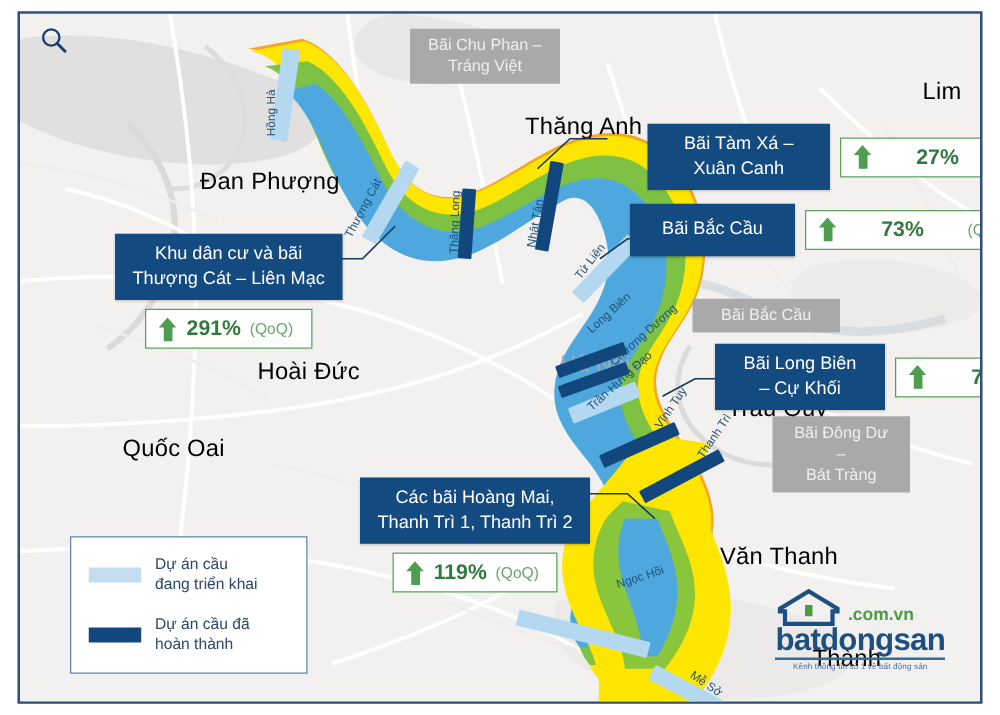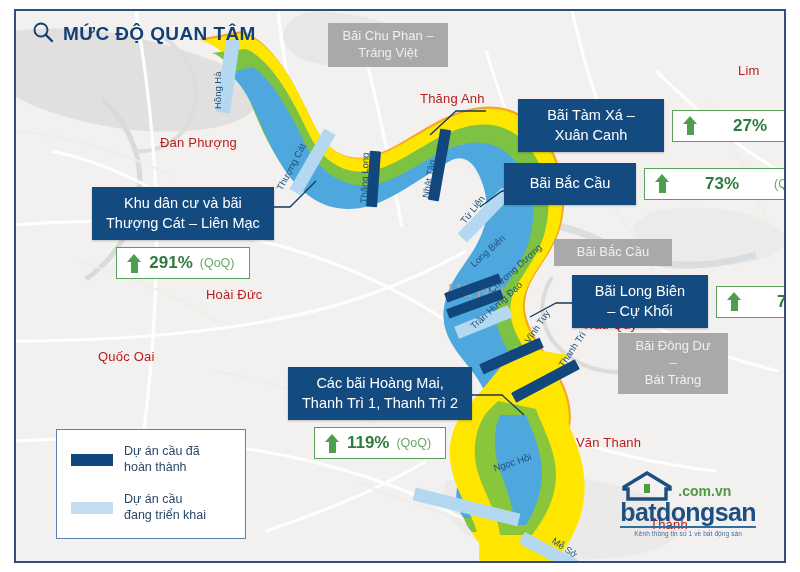--- a/index.html
+++ b/index.html
@@ -19,22 +19,22 @@
     left: 14px; top: 9px;
     width: 772px; height: 554px;
     border: 2px solid #2f4f7a;
     background: #f2f1ef;
     overflow: hidden;
   }
   
   .map-bg { position: absolute; inset: 0; background: #f2f1f0; }
   .place {
     position: absolute;
-    color: #b91c1c;
-    font-size: 13px;
+    color: #000000;
+    font-size: 19px;
     letter-spacing: .2px;
     white-space: nowrap;
     font-family: "Liberation Sans", sans-serif;
   }
   .place.big { font-size: 18px; color: #a9a8a6; }
 
   
   .bridge {
     position: absolute;
     border-radius: 1px;
@@ -381,21 +381,20 @@
     <div class="gtag" style="left:602px; top:322px; width:110px;">Bãi Đông Dư –
 Bát Tràng</div>
 
     <div class="header">
       <span>
         <svg width="22" height="22" viewBox="0 0 22 22">
           <circle cx="9" cy="9" r="6.5" fill="none" stroke="#143f73" stroke-width="1.9"></circle>
           <line x1="13.6" y1="13.6" x2="20" y2="20" stroke="#143f73" stroke-width="2.4" stroke-linecap="round"></line>
         </svg>
       </span>
-      <span class="title">MỨC ĐỘ QUAN TÂM</span>
     </div>
 
     <div class="callout" style="left:76px; top:176px;">
       <div class="box">Khu dân cư và bãi
 Thượng Cát – Liên Mạc</div>
       <div style="text-align:center;">
         <div class="stat">
           <span class="arrow-up"></span>
           <span class="pct">291%</span>
           <span class="qoq">(QoQ)</span>
@@ -425,42 +424,42 @@
     <div class="callout inline" style="left:556px; top:264px;">
       <div class="box" style="width:136px;">Bãi Long Biên
 – Cự Khối</div>
       <div class="stat">
         <span class="arrow-up"></span>
         <span class="pct">75%</span>
         <span class="qoq">(QoQ)</span>
       </div>
     </div>
 
-    <div class="callout" style="left:272px; top:356px;">
+    <div class="callout" style="left:272px; top:371px;">
       <div class="box">Các bãi Hoàng Mai,
 Thanh Trì 1, Thanh Trì 2</div>
       <div style="text-align:center;">
         <div class="stat">
           <span class="arrow-up"></span>
           <span class="pct">119%</span>
           <span class="qoq">(QoQ)</span>
         </div>
       </div>
     </div>
 
     <div class="legend">
       <div class="legend-row">
+        <span class="swatch plan"></span>
+        <span class="legend-text">Dự án cầu
+đang triển khai</span>
+      </div>
+      <div class="legend-row">
         <span class="swatch done"></span>
         <span class="legend-text">Dự án cầu đã
 hoàn thành</span>
-      </div>
-      <div class="legend-row">
-        <span class="swatch plan"></span>
-        <span class="legend-text">Dự án cầu
-đang triển khai</span>
       </div>
     </div>
 
     <div class="logo">
       <div class="logo-top">
         <span class="logo-house">
           <svg width="54" height="30" viewBox="0 0 54 30">
             <path d="M27,2 L50,16 L50,18 L46,18 L46,28 L8,28 L8,18 L4,18 L4,16 Z" fill="none" stroke="#1d4f80" stroke-width="3.4"></path>
             <path d="M24,22 L24,13 L30,13 L30,22 Z" fill="#4e9a3f"></path>
           </svg>

